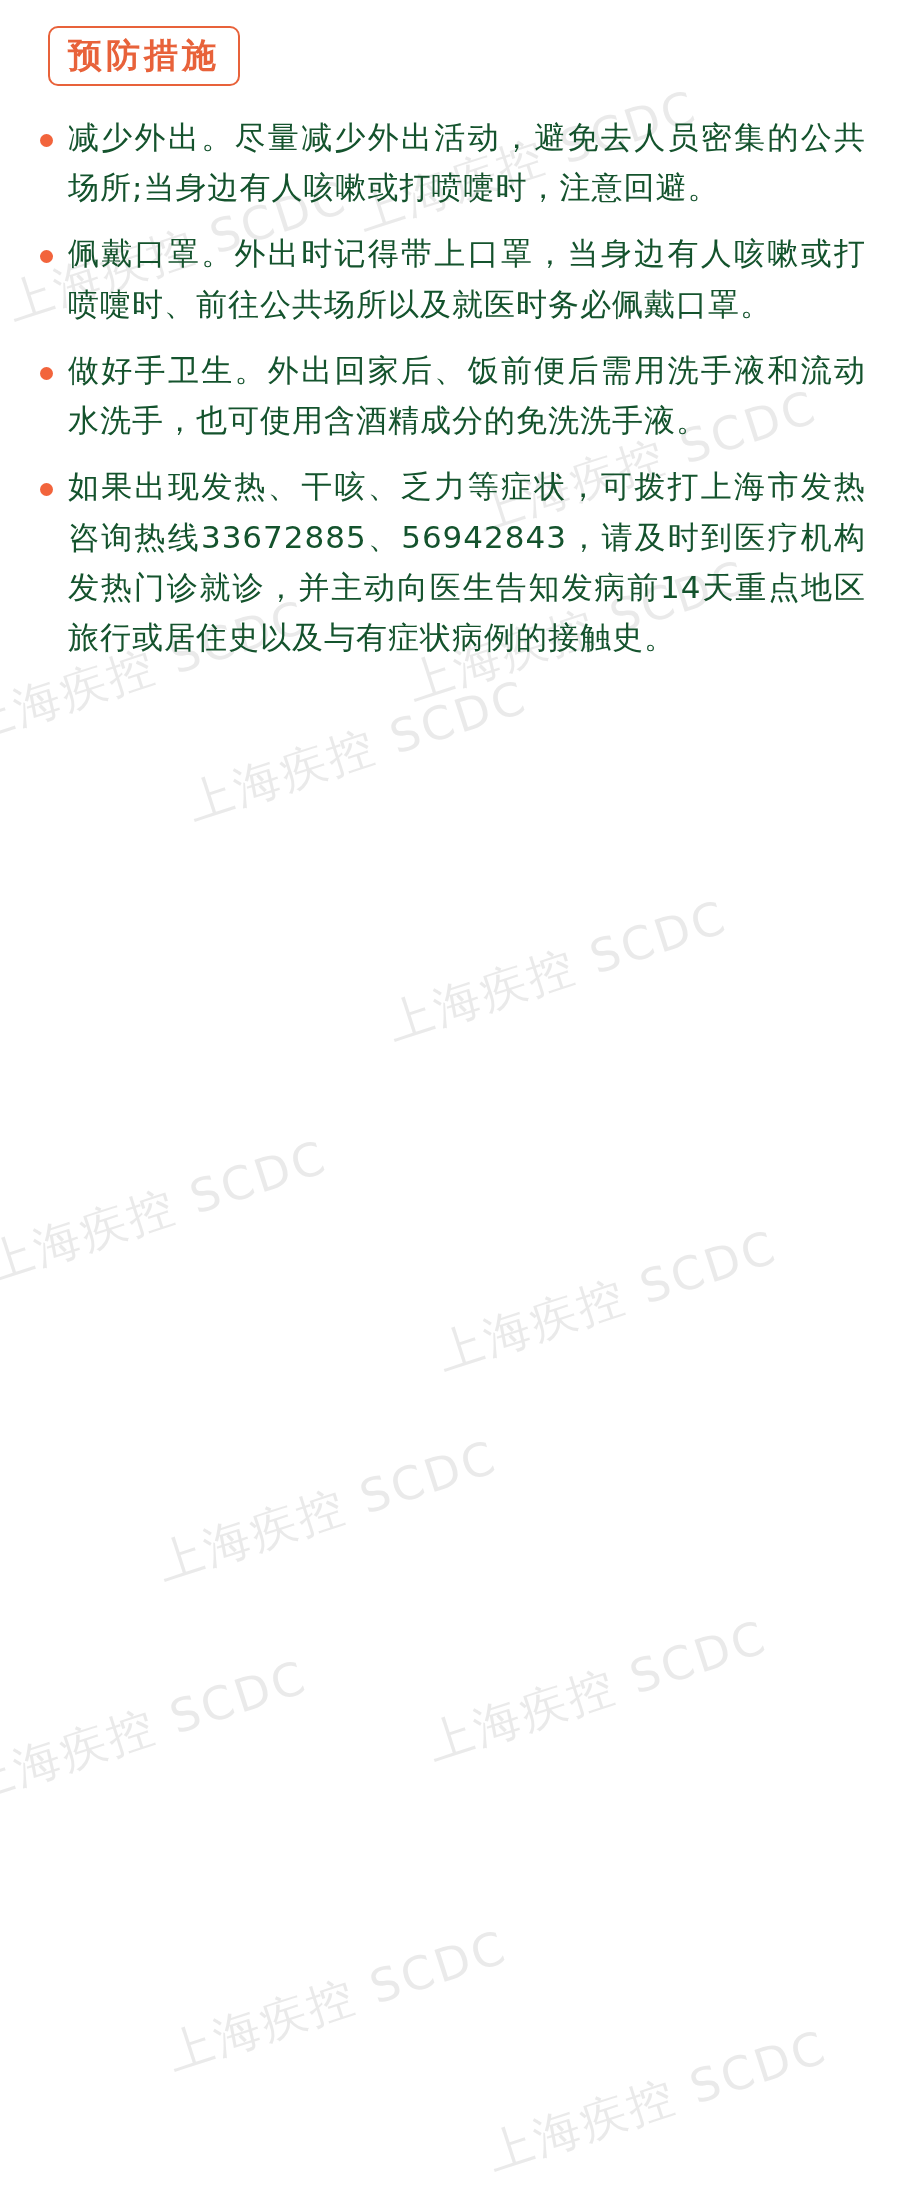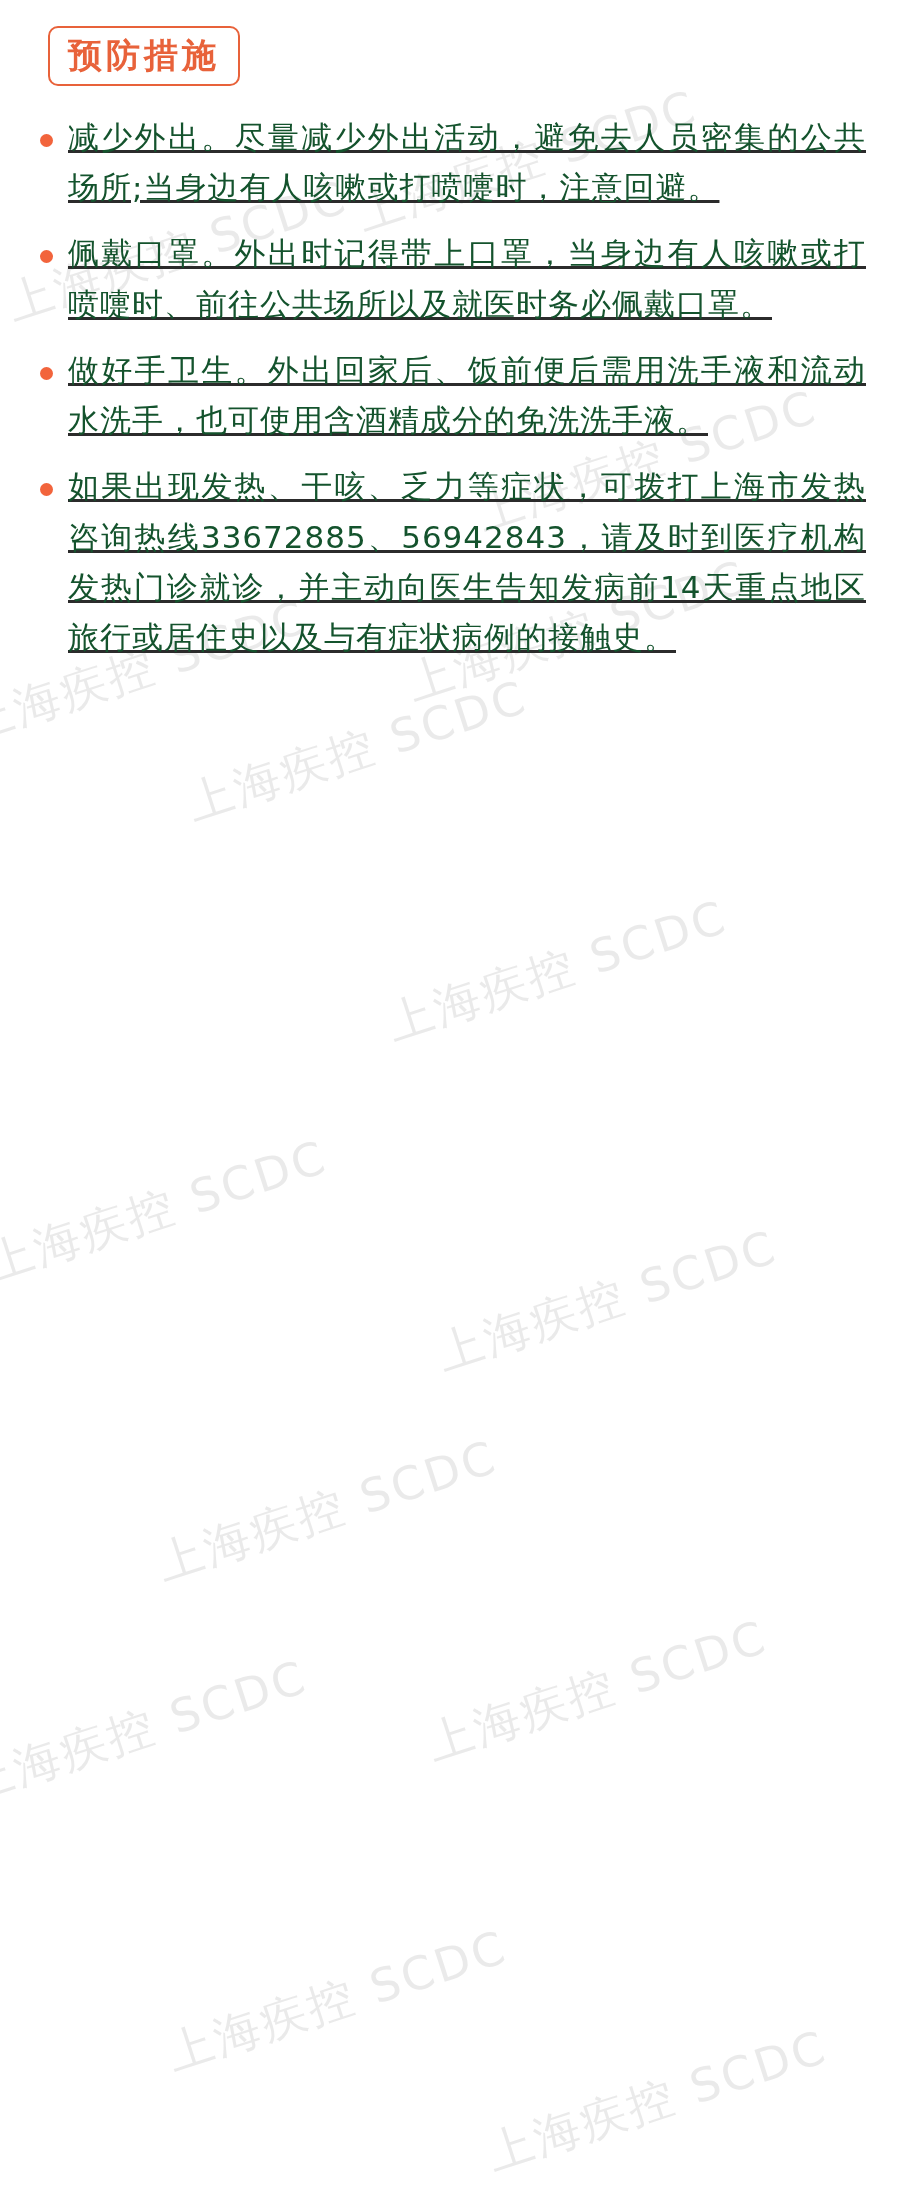--- a/index.html
+++ b/index.html
@@ -34,21 +34,20 @@
     transform: rotate(-18deg);
     font-weight: 500;
   }
 
   
   .page {
     position: relative;
     z-index: 1;
     padding: 26px 34px 40px 34px;
     box-sizing: border-box;
-    text-decoration: underline;
   }
 
   .section-title-wrap {
     margin: 0 0 26px 14px;
   }
   .section-title {
     display: inline-block;
     border: 2px solid #e8623a;
     border-radius: 10px;
     color: #e8623a;

